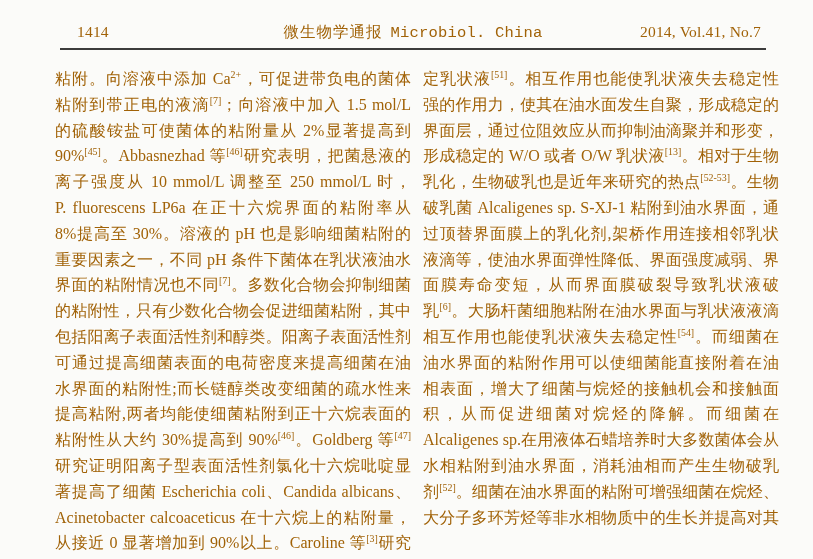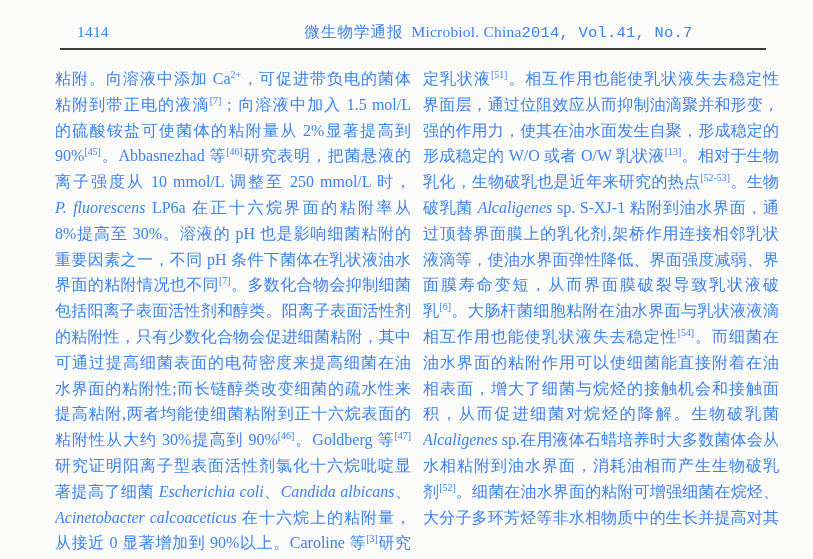--- a/index.html
+++ b/index.html
@@ -7,37 +7,37 @@
     padding: 0;
     background: #e9e9e7;
   }
   .page {
     position: relative;
     width: 813px;
     height: 559px;
     background: #fbfbf9;
     overflow: hidden;
     font-family: "Liberation Serif", "DejaVu Serif", serif;
-    color: #3b82f6;
+    color: #a16207;
   }
   
   .running-head {
     position: absolute;
     top: 22px;
     left: 60px;
     width: 706px;
     display: grid;
     grid-template-columns: 1fr auto 1fr;
     align-items: baseline;
     font-size: 15.5px;
     letter-spacing: 0.2px;
   }
   .running-head .left   { text-align: left;  padding-left: 17px; }
-  .running-head .center { text-align: right; white-space: nowrap; }
-  .running-head .right  { padding-right: 5px; white-space: nowrap; font-family: Liberation Mono, monospace; }
+  .running-head .center { text-align: right; white-space: nowrap; font-family: Liberation Mono, monospace; }
+  .running-head .right  { text-align: right; padding-right: 5px; white-space: nowrap; }
   .running-head .cn-title { letter-spacing: 1px; margin-right: 8px; }
   .head-rule {
     position: absolute;
     top: 48px;
     left: 60px;
     width: 706px;
     height: 2px;
     background: #3c3c3c;
   }
   
@@ -61,21 +61,21 @@
     text-align-last: justify;
     white-space: nowrap;
     overflow: hidden;
   }
   .line sup {
     font-size: 0.62em;
     line-height: 0;
     vertical-align: super;
     letter-spacing: 0;
   }
-  .line .it { font-style: italic; }
+  .line .it { }
 </style>
 </head>
 <body>
 
 <div class="page">
 
   <header class="running-head">
     <span class="left">1414</span>
     <span class="center">
       <span class="cn-title">微生物学通报</span><span>Microbiol. China</span>
@@ -89,46 +89,46 @@
     <div class="col" id="col-left">
         <div class="line"><span>粘附。向溶液中添加 Ca</span><sup>2+</sup><span>，可促进带负电的菌体</span></div>
         <div class="line"><span>粘附到带正电的液滴</span><sup>[7]</sup><span>；向溶液中加入 1.5 mol/L</span></div>
         <div class="line"><span>的硫酸铵盐可使菌体的粘附量从 2%显著提高到</span></div>
         <div class="line"><span>90%</span><sup>[45]</sup><span>。Abbasnezhad 等</span><sup>[46]</sup><span>研究表明，把菌悬液的</span></div>
         <div class="line"><span>离子强度从 10 mmol/L 调整至 250 mmol/L 时，</span></div>
         <div class="line"><span class="it">P. fluorescens</span><span> LP6a 在正十六烷界面的粘附率从</span></div>
         <div class="line"><span>8%提高至 30%。溶液的 pH 也是影响细菌粘附的</span></div>
         <div class="line"><span>重要因素之一，不同 pH 条件下菌体在乳状液油水</span></div>
         <div class="line"><span>界面的粘附情况也不同</span><sup>[7]</sup><span>。多数化合物会抑制细菌</span></div>
+        <div class="line"><span>的粘附性，只有少数化合物会促进细菌粘附，其中</span></div>
         <div class="line"><span>包括阳离子表面活性剂和醇类。阳离子表面活性剂</span></div>
-        <div class="line"><span>的粘附性，只有少数化合物会促进细菌粘附，其中</span></div>
         <div class="line"><span>可通过提高细菌表面的电荷密度来提高细菌在油</span></div>
         <div class="line"><span>水界面的粘附性;而长链醇类改变细菌的疏水性来</span></div>
         <div class="line"><span>提高粘附,两者均能使细菌粘附到正十六烷表面的</span></div>
         <div class="line"><span>粘附性从大约 30%提高到 90%</span><sup>[46]</sup><span>。Goldberg 等</span><sup>[47]</sup></div>
         <div class="line"><span>研究证明阳离子型表面活性剂氯化十六烷吡啶显</span></div>
         <div class="line"><span>著提高了细菌 </span><span class="it">Escherichia coli</span><span>、</span><span class="it">Candida albicans</span><span>、</span></div>
         <div class="line"><span class="it">Acinetobacter calcoaceticus</span><span> 在十六烷上的粘附量，</span></div>
         <div class="line"><span>从接近 0 显著增加到 90%以上。Caroline 等</span><sup>[3]</sup><span>研究</span></div>
       </div>
     <div class="col" id="col-right">
         <div class="line"><span>定乳状液</span><sup>[51]</sup><span>。相互作用也能使乳状液失去稳定性</span></div>
+        <div class="line"><span>强的作用力，使其在油水面发生自聚，形成稳定的</span></div>
         <div class="line"><span>界面层，通过位阻效应从而抑制油滴聚并和形变，</span></div>
-        <div class="line"><span>强的作用力，使其在油水面发生自聚，形成稳定的</span></div>
         <div class="line"><span>形成稳定的 W/O 或者 O/W 乳状液</span><sup>[13]</sup><span>。相对于生物</span></div>
         <div class="line"><span>乳化，生物破乳也是近年来研究的热点</span><sup>[52-53]</sup><span>。生物</span></div>
         <div class="line"><span>破乳菌 </span><span class="it">Alcaligenes</span><span> sp. S-XJ-1 粘附到油水界面，通</span></div>
         <div class="line"><span>过顶替界面膜上的乳化剂,架桥作用连接相邻乳状</span></div>
         <div class="line"><span>液滴等，使油水界面弹性降低、界面强度减弱、界</span></div>
         <div class="line"><span>面膜寿命变短，从而界面膜破裂导致乳状液破</span></div>
         <div class="line"><span>乳</span><sup>[6]</sup><span>。大肠杆菌细胞粘附在油水界面与乳状液液滴</span></div>
         <div class="line"><span>相互作用也能使乳状液失去稳定性</span><sup>[54]</sup><span>。而细菌在</span></div>
         <div class="line"><span>油水界面的粘附作用可以使细菌能直接附着在油</span></div>
         <div class="line"><span>相表面，增大了细菌与烷烃的接触机会和接触面</span></div>
-        <div class="line"><span>积，从而促进细菌对烷烃的降解。生物破乳菌</span></div>
+        <div class="line"><span>积，从而促进细菌对烷烃的降解。而细菌在</span></div>
         <div class="line"><span class="it">Alcaligenes</span><span> sp.在用液体石蜡培养时大多数菌体会从</span></div>
         <div class="line"><span>水相粘附到油水界面，消耗油相而产生生物破乳</span></div>
         <div class="line"><span>剂</span><sup>[52]</sup><span>。细菌在油水界面的粘附可增强细菌在烷烃、</span></div>
         <div class="line"><span>大分子多环芳烃等非水相物质中的生长并提高对其</span></div>
       </div>
   </main>
 
 </div>
 
 </body></html>

